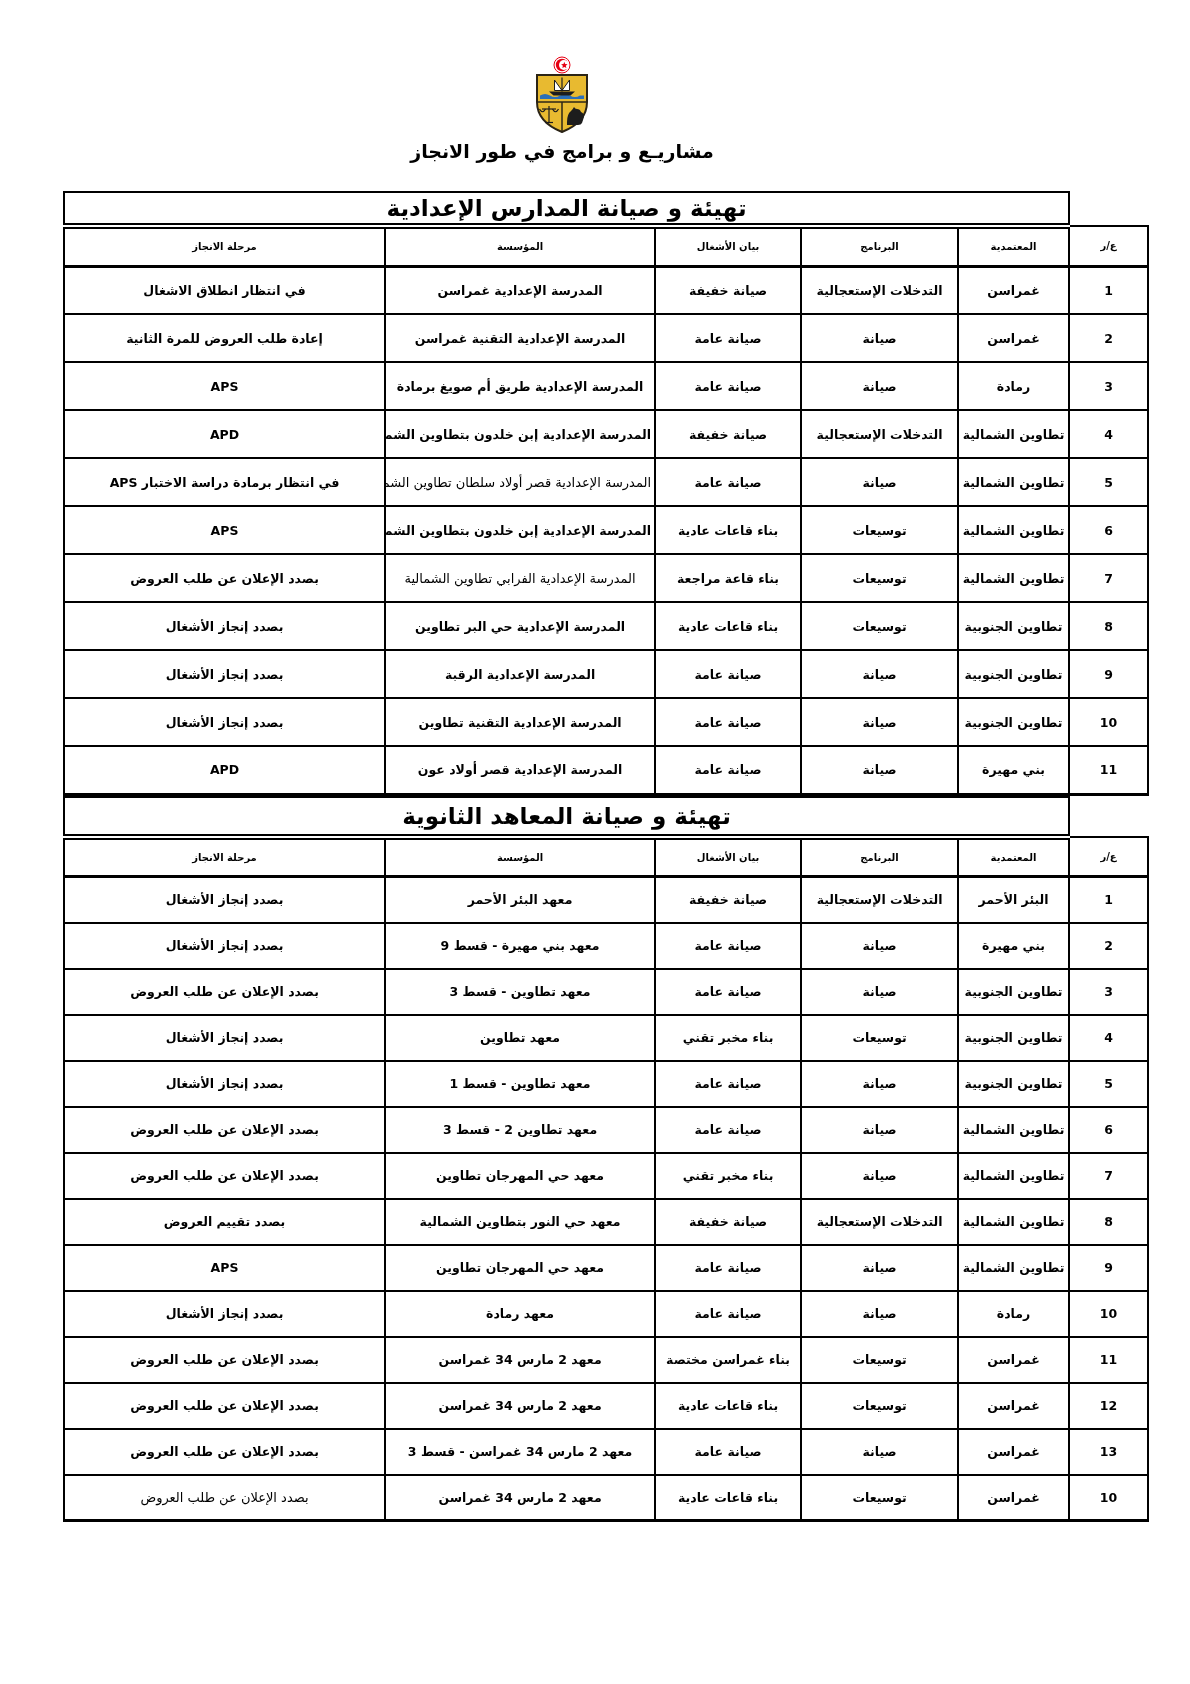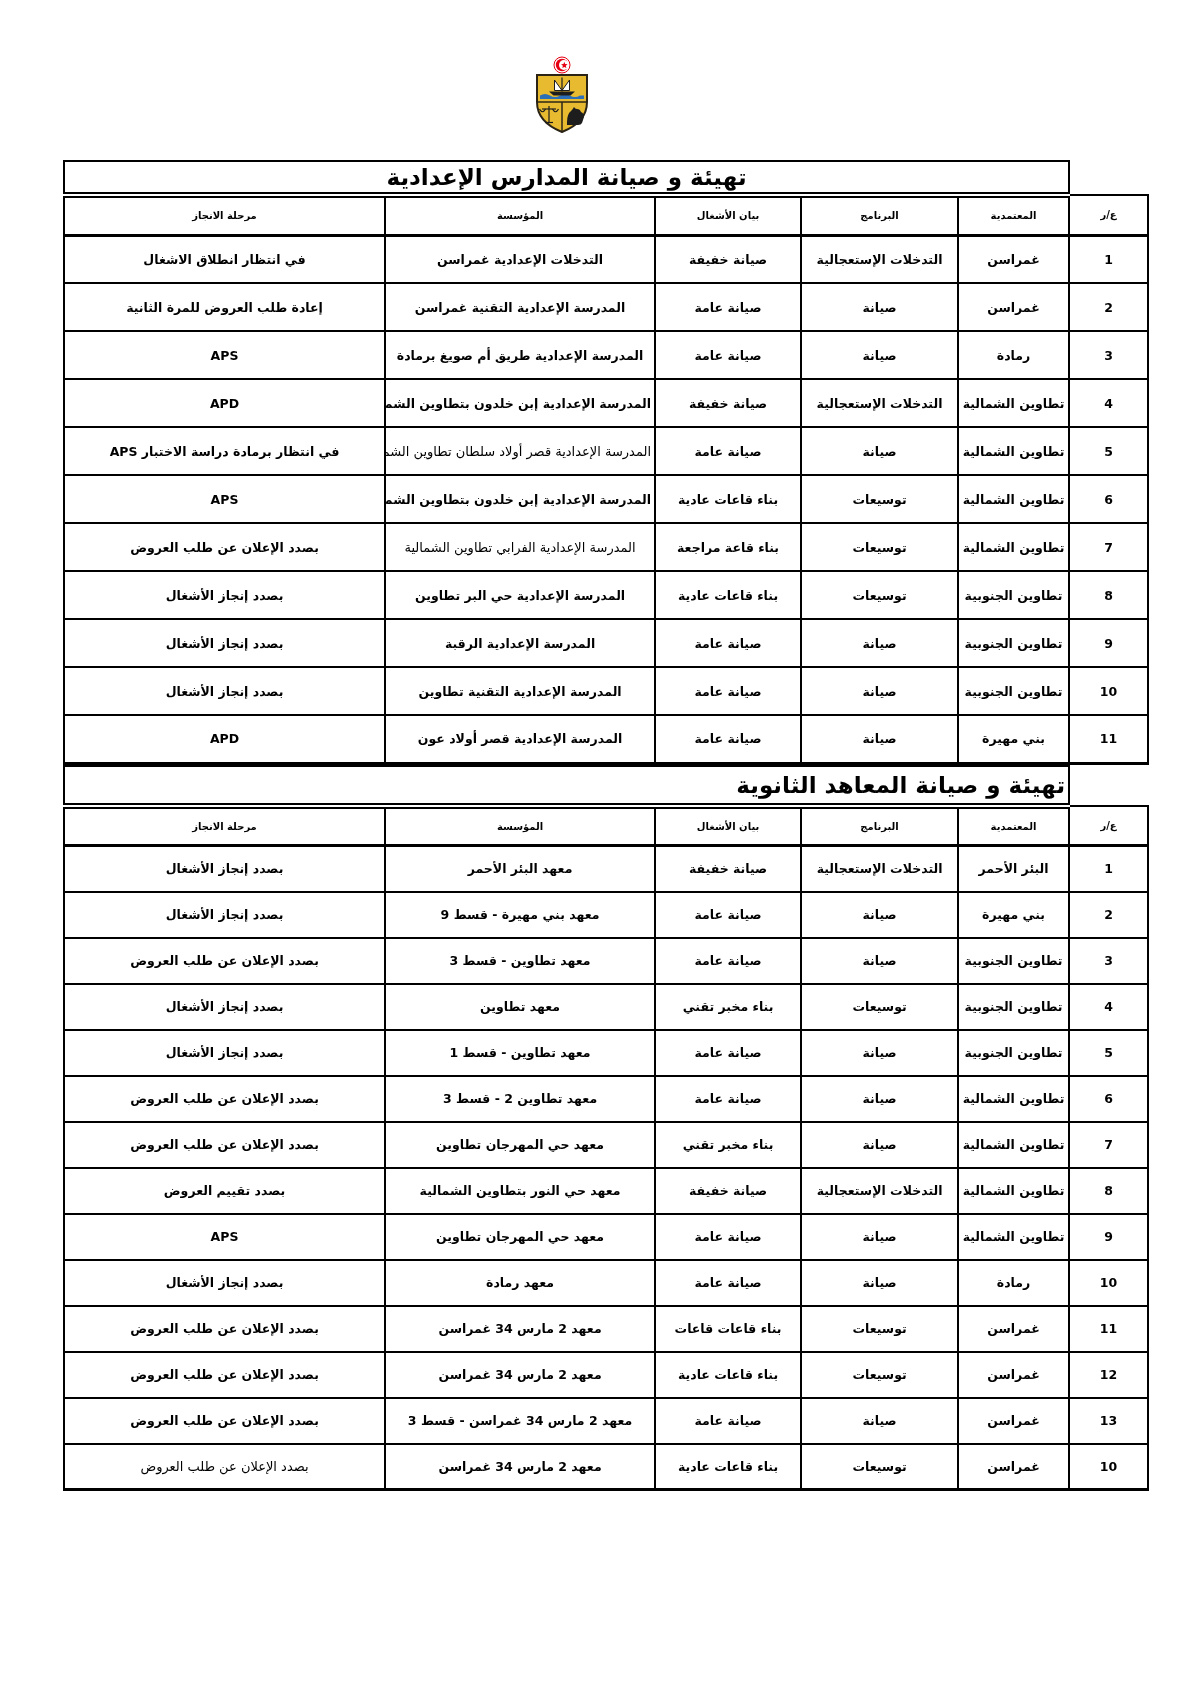--- a/index.html
+++ b/index.html
@@ -28,21 +28,21 @@
     text-align:center;vertical-align:middle;overflow:hidden;padding:0 3px;
     box-sizing:border-box;
   }
   td.corner{border:none;background:#fff;}
   td.sec-title{
     border:2px solid #000;
     border-bottom:6px double #000;
     font-size:23px;font-weight:bold;
   }
   table[data-table-index="0"] td.sec-title{height:34px;}
-  table[data-table-index="1"] td.sec-title{height:40px;text-align:right;}
+  table[data-table-index="1"] td.sec-title{height:40px;}
   td.hdr{
     border:2px solid #000;border-bottom:3px solid #000;
     font-size:10px;font-weight:bold;height:40px;white-space:nowrap;
   }
   td.dc{
     border:2px solid #000;
     font-size:12.5px;font-weight:bold;
   }
   table[data-table-index="0"] td.dc{height:48px;}
   table[data-table-index="1"] td.dc{height:46px;}
@@ -77,20 +77,21 @@
     <g stroke="#1d1d1d" stroke-width="1.2" fill="none">
       <line x1="16" y1="50" x2="16" y2="66"></line>
       <line x1="9" y1="53" x2="23" y2="53"></line>
       <path d="M6.5 53 q3 5.5 6 0"></path>
       <path d="M19.5 53 q3 5.5 6 0"></path>
       <line x1="12" y1="66.5" x2="20" y2="66.5"></line>
     </g>
 
     <path d="M34 66 q0 -8 4 -11 q2 -2 3 -4 q1 2 3 2 q3 0 4 3 q3 1 3 5 l-2 6 q-1 2 -4 2 l-11 0 z" fill="#1d1d1d"></path>
   </svg>
+  <div class="title-line">مشاريـع و برامج في طور الانجاز</div>
 </div>
 
 <div class="tables-wrap">
   <table class="doc" data-table-index="0">
     <colgroup>
       <col style="width:79px">
         <col style="width:111px">
         <col style="width:157px">
       <col style="width:146px">
         <col style="width:270px">
@@ -107,21 +108,21 @@
           <td class="hdr">البرنامج</td>
           <td class="hdr">بيان الأشغال</td>
           <td class="hdr">المؤسسة</td>
           <td class="hdr">مرحلة الانجاز</td>
         </tr>
         <tr>
           <td class="dc col-serial">1</td>
           <td class="dc col-delegation">غمراسن</td>
           <td class="dc col-program">التدخلات الإستعجالية</td>
           <td class="dc col-works">صيانة خفيفة</td>
-          <td class="dc col-institution">التدخلات الإعدادية غمراسن</td>
+          <td class="dc col-institution">المدرسة الإعدادية غمراسن</td>
           <td class="dc col-stage">في انتظار انطلاق الاشغال</td>
         </tr>
         <tr>
           <td class="dc col-serial">2</td>
           <td class="dc col-delegation">غمراسن</td>
           <td class="dc col-program">صيانة</td>
           <td class="dc col-works">صيانة عامة</td>
           <td class="dc col-institution">المدرسة الإعدادية التقنية غمراسن</td>
           <td class="dc col-stage">إعادة طلب العروض للمرة الثانية</td>
         </tr>
@@ -298,21 +299,21 @@
           <td class="dc col-delegation">رمادة</td>
           <td class="dc col-program">صيانة</td>
           <td class="dc col-works">صيانة عامة</td>
           <td class="dc col-institution">معهد رمادة</td>
           <td class="dc col-stage">بصدد إنجاز الأشغال</td>
         </tr>
         <tr>
           <td class="dc col-serial">11</td>
           <td class="dc col-delegation">غمراسن</td>
           <td class="dc col-program">توسيعات</td>
-          <td class="dc col-works">بناء قاعات قاعات</td>
+          <td class="dc col-works">بناء غمراسن مختصة</td>
           <td class="dc col-institution">معهد 2 مارس 34 غمراسن</td>
           <td class="dc col-stage">بصدد الإعلان عن طلب العروض</td>
         </tr>
         <tr>
           <td class="dc col-serial">12</td>
           <td class="dc col-delegation">غمراسن</td>
           <td class="dc col-program">توسيعات</td>
           <td class="dc col-works">بناء قاعات عادية</td>
           <td class="dc col-institution">معهد 2 مارس 34 غمراسن</td>
           <td class="dc col-stage">بصدد الإعلان عن طلب العروض</td>

